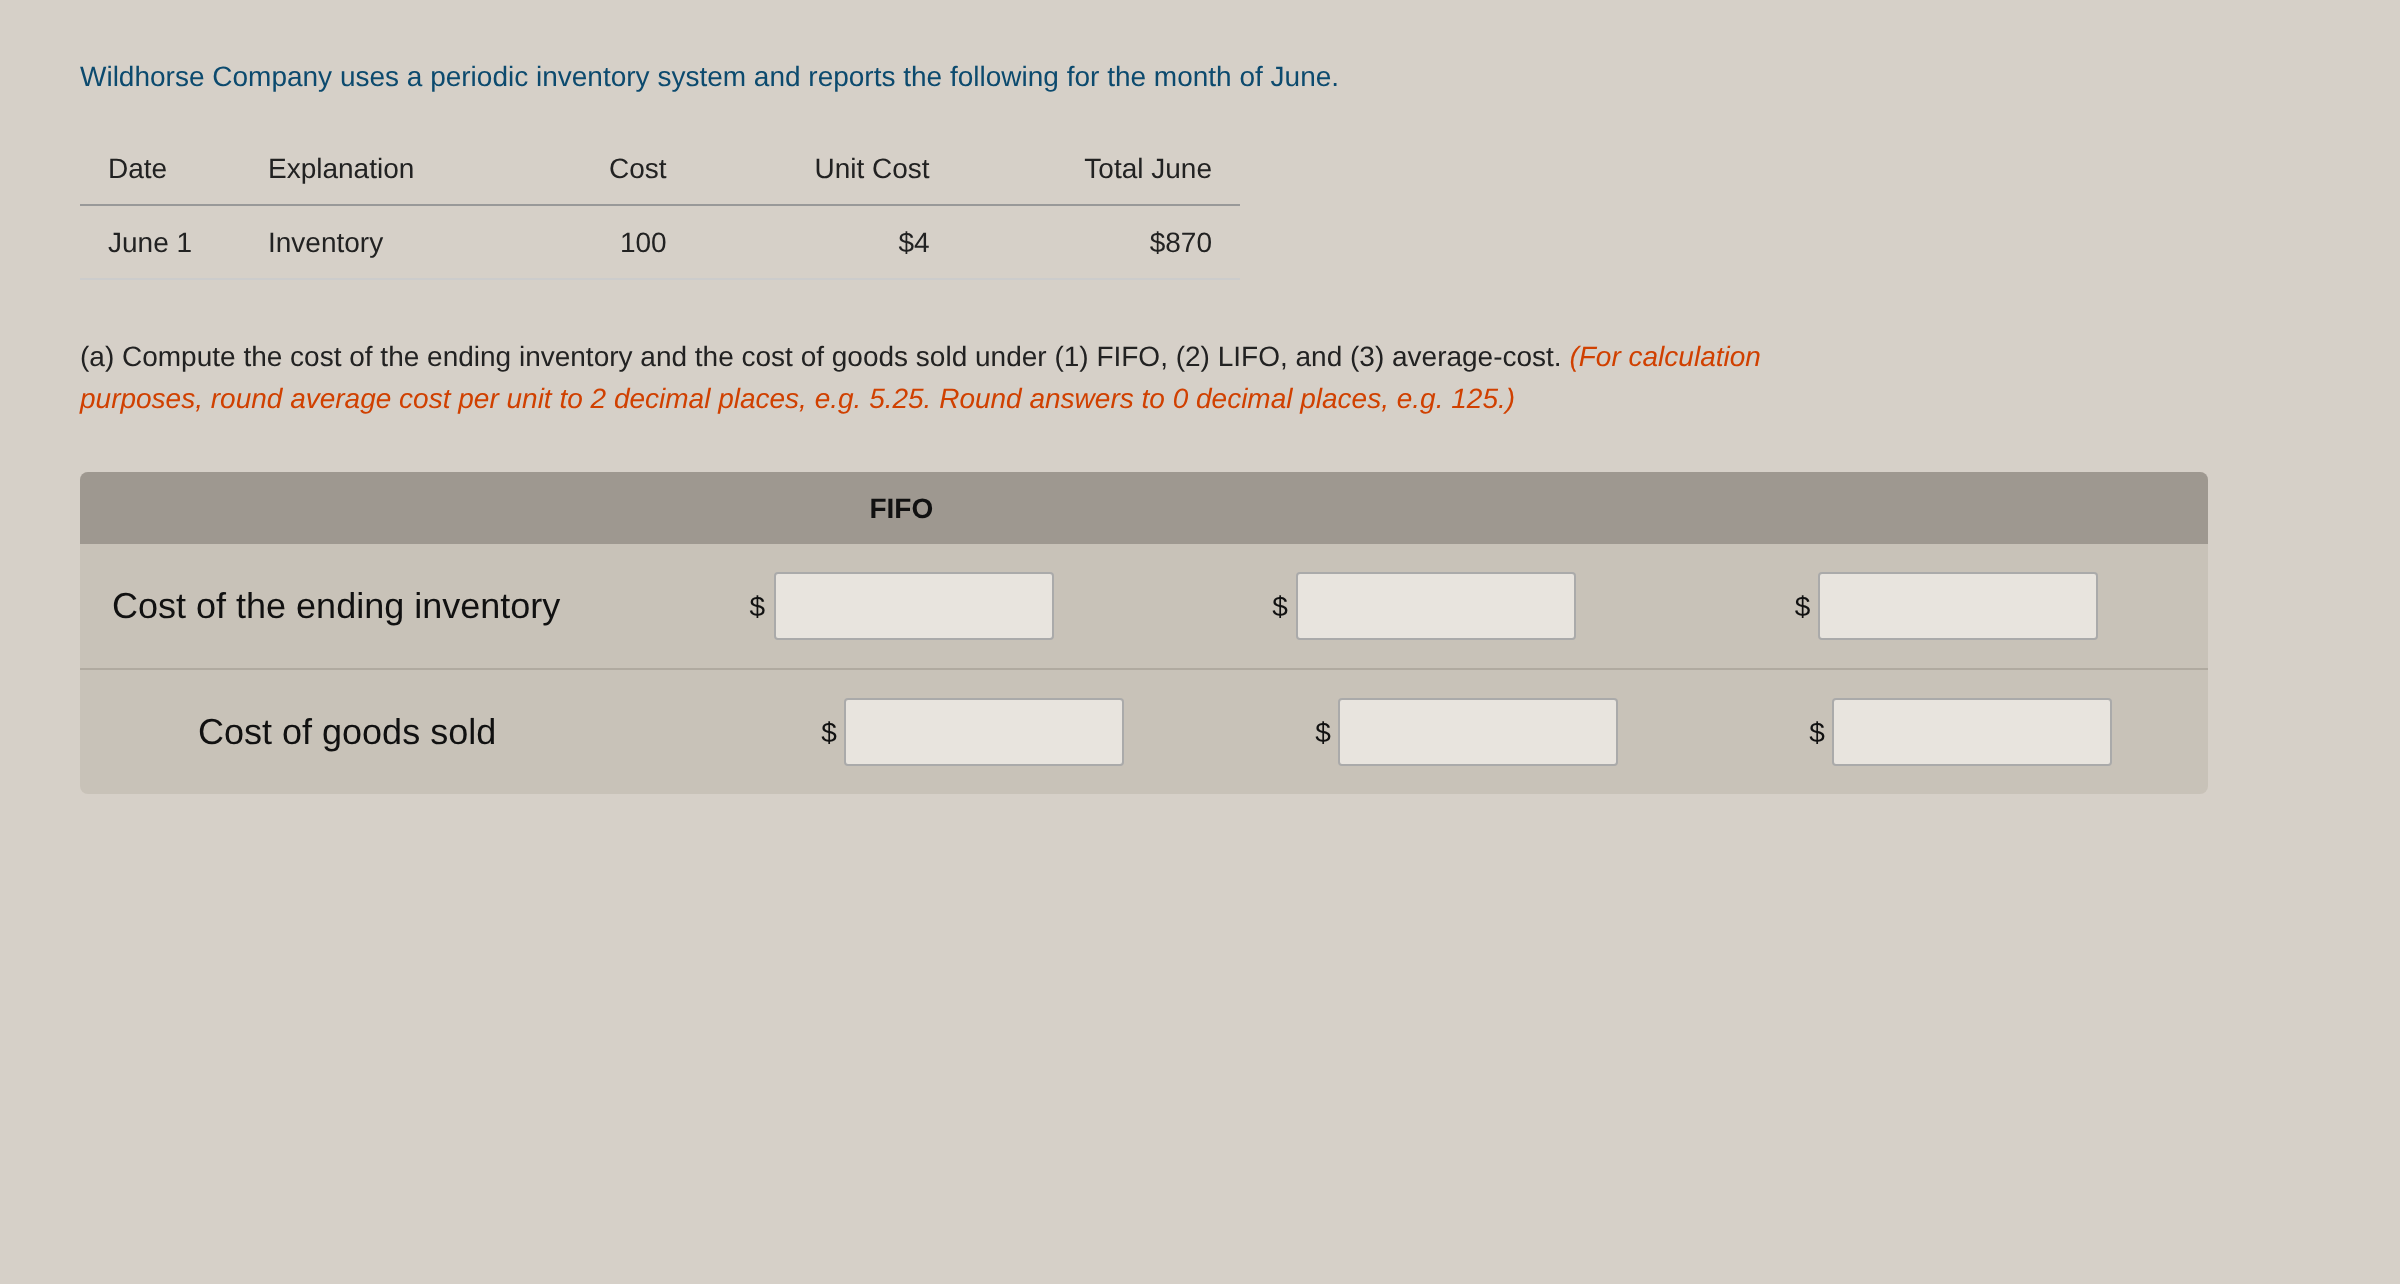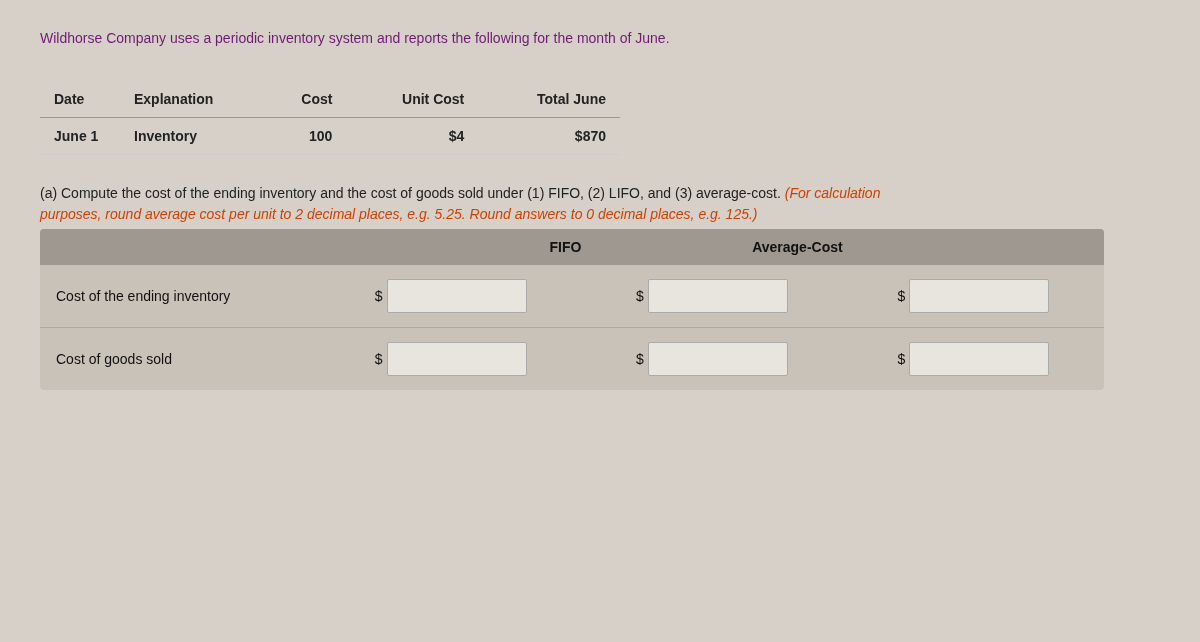--- a/index.html
+++ b/index.html
@@ -8,38 +8,38 @@
       font-size: 14px;
       background: #d6d0c8;
       color: #222;
       width: 1200px;
       min-height: 642px;
       padding: 30px 40px;
     }
 
     .intro-text {
       font-size: 14px;
-      margin-bottom: 35px;
-      color: #701a75;
+      margin-bottom: 20px;
+      color: #0c4a6e;
     }
 
     .inventory-table {
       width: 580px;
       border-collapse: collapse;
       margin-bottom: 28px;
     }
 
     .inventory-table th, .inventory-table td {
       padding: 10px 14px;
       text-align: left;
-      font-weight: bold;
+      font-weight: normal;
     }
 
     .inventory-table th {
-      font-weight: 700;
+      font-weight: 400;
       border-bottom: 1.5px solid #999;
     }
 
     .inventory-table td {
       border-bottom: 1px solid #ccc;
     }
 
     .inventory-table td:nth-child(3),
     .inventory-table td:nth-child(4),
     .inventory-table td:nth-child(5),
@@ -51,21 +51,21 @@
 
     .inventory-table td:nth-child(1) {
       width: 80px;
     }
     .inventory-table td:nth-child(2) {
       width: 140px;
     }
 
     .question-text {
       font-size: 14px;
-      margin-bottom: 4px;
+      margin-bottom: 26px;
       max-width: 900px;
       line-height: 1.5;
     }
 
     .question-text .highlight {
       color: #d04000;
       font-style: italic;
     }
 
     .answer-section {
@@ -77,45 +77,46 @@
     }
 
     .answer-header {
       display: grid;
       grid-template-columns: 280px 1fr 1fr 1fr;
       background: #9e9890;
       padding: 10px 0;
     }
 
     .answer-header-cell {
-      text-align: right;
+      text-align: center;
       font-weight: 600;
       font-size: 14px;
       color: #111;
     }
 
     .answer-header-cell:first-child {
       text-align: left;
       padding-left: 16px;
     }
 
     .answer-row {
       display: grid;
       grid-template-columns: 280px 1fr 1fr 1fr;
       padding: 14px 0;
       align-items: center;
       border-bottom: 1px solid #b0aaa0;
     }
 
     .answer-row:last-child {
       border-bottom: none;
+      margin-left: 43px;
     }
 
     .answer-row-label {
-      font-size: 14px;
+      font-size: 18px;
       color: #111;
       padding-left: 16px;
     }
 
     .answer-input-cell {
       display: flex;
       align-items: center;
       justify-content: center;
       gap: 4px;
       padding: 0 20px;
@@ -165,21 +166,20 @@
 
 <p class="question-text">
   <span>(a) Compute the cost of the ending inventory and the cost of goods sold under (1) FIFO, (2) LIFO, and (3) average-cost.</span>
   <span class="highlight">(For calculation purposes, round average cost per unit to 2 decimal places, e.g. 5.25. Round answers to 0 decimal places, e.g. 125.)</span>
 </p>
 
 <div class="answer-section">
   <div class="answer-header">
     <div class="answer-header-cell"></div>
     <div class="answer-header-cell">FIFO</div>
-    <div class="answer-header-cell">Average-Cost</div>
   </div>
 
   <div class="answer-row">
     <div class="answer-row-label">Cost of the ending inventory</div>
     <div class="answer-input-cell">
       <span class="dollar-sign">$</span>
       <input class="answer-input" type="text" style="">
     </div>
     <div class="answer-input-cell">
       <span class="dollar-sign">$</span>

